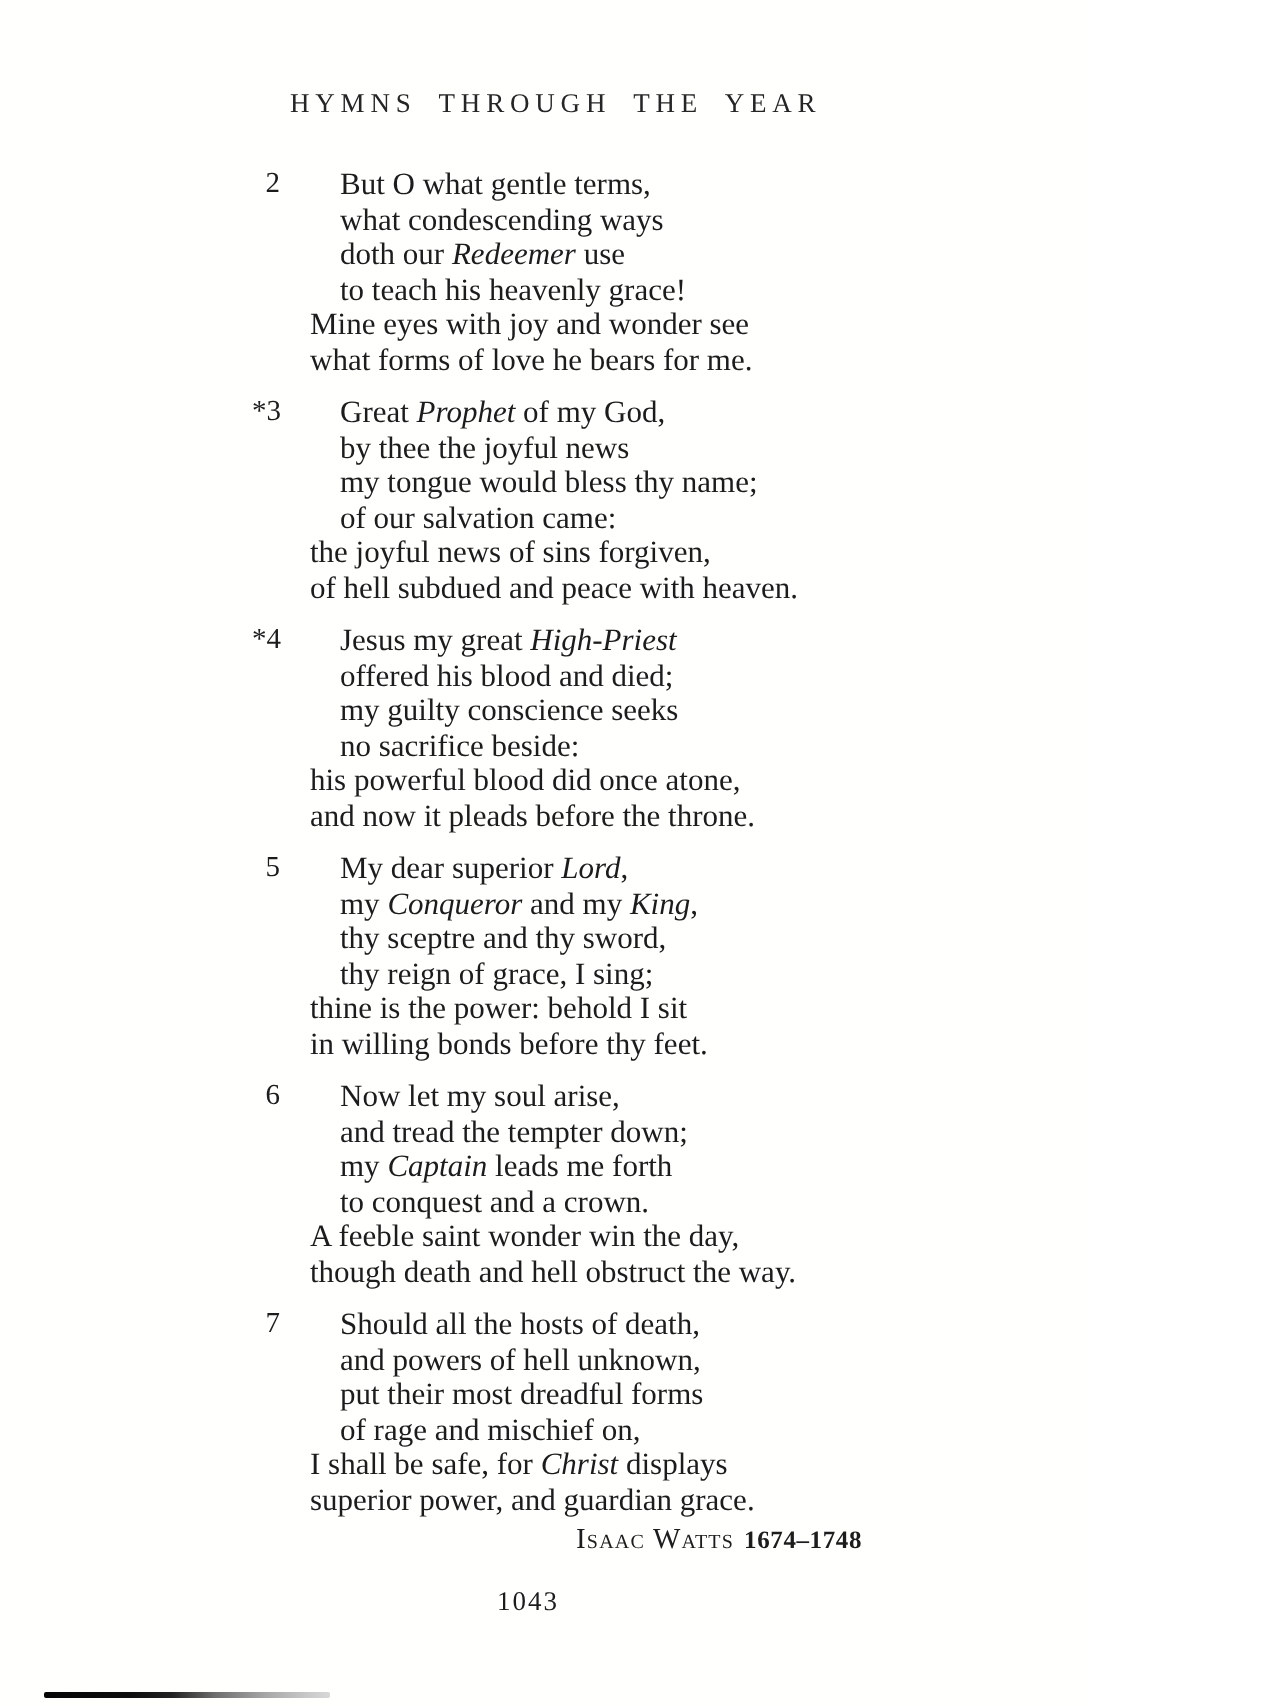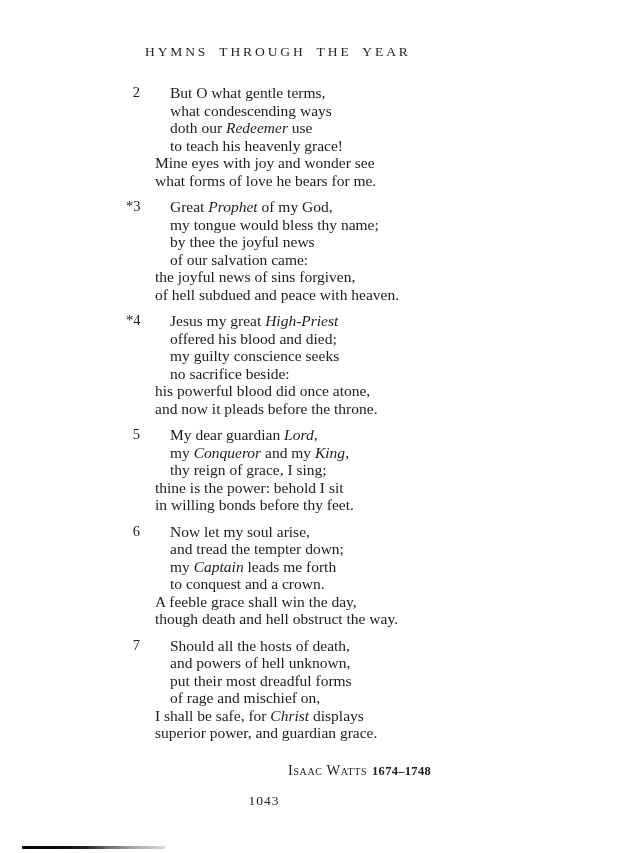--- a/index.html
+++ b/index.html
@@ -105,56 +105,57 @@
           <div class="verse-line indent"><span>doth our </span><i>Redeemer</i><span> use</span></div>
           <div class="verse-line indent"><span>to teach his heavenly grace!</span></div>
           <div class="verse-line"><span>Mine eyes with joy and wonder see</span></div>
           <div class="verse-line"><span>what forms of love he bears for me.</span></div>
         </div>
       </div>
       <div class="stanza">
         <div class="stanza-num">*3</div>
         <div class="stanza-lines">
           <div class="verse-line indent"><span>Great </span><i>Prophet</i><span> of my God,</span></div>
+          <div class="verse-line indent"><span>by thee the joyful news</span></div>
           <div class="verse-line indent"><span>my tongue would bless thy name;</span></div>
-          <div class="verse-line indent"><span>by thee the joyful news</span></div>
           <div class="verse-line indent"><span>of our salvation came:</span></div>
           <div class="verse-line"><span>the joyful news of sins forgiven,</span></div>
           <div class="verse-line"><span>of hell subdued and peace with heaven.</span></div>
         </div>
       </div>
       <div class="stanza">
         <div class="stanza-num">*4</div>
         <div class="stanza-lines">
           <div class="verse-line indent"><span>Jesus my great </span><i>High-Priest</i></div>
           <div class="verse-line indent"><span>offered his blood and died;</span></div>
           <div class="verse-line indent"><span>my guilty conscience seeks</span></div>
           <div class="verse-line indent"><span>no sacrifice beside:</span></div>
           <div class="verse-line"><span>his powerful blood did once atone,</span></div>
           <div class="verse-line"><span>and now it pleads before the throne.</span></div>
         </div>
       </div>
       <div class="stanza">
         <div class="stanza-num">5</div>
         <div class="stanza-lines">
-          <div class="verse-line indent"><span>My dear guardian </span><i>Lord</i><span>,</span></div>
+          <div class="verse-line indent"><span>My dear superior </span><i>Lord</i><span>,</span></div>
           <div class="verse-line indent"><span>my </span><i>Conqueror</i><span> and my </span><i>King</i><span>,</span></div>
+          <div class="verse-line indent"><span>thy sceptre and thy sword,</span></div>
           <div class="verse-line indent"><span>thy reign of grace, I sing;</span></div>
           <div class="verse-line"><span>thine is the power: behold I sit</span></div>
           <div class="verse-line"><span>in willing bonds before thy feet.</span></div>
         </div>
       </div>
       <div class="stanza">
         <div class="stanza-num">6</div>
         <div class="stanza-lines">
           <div class="verse-line indent"><span>Now let my soul arise,</span></div>
           <div class="verse-line indent"><span>and tread the tempter down;</span></div>
           <div class="verse-line indent"><span>my </span><i>Captain</i><span> leads me forth</span></div>
           <div class="verse-line indent"><span>to conquest and a crown.</span></div>
-          <div class="verse-line"><span>A feeble grace shall win the day,</span></div>
+          <div class="verse-line"><span>A feeble saint wonder win the day,</span></div>
           <div class="verse-line"><span>though death and hell obstruct the way.</span></div>
         </div>
       </div>
       <div class="stanza">
         <div class="stanza-num">7</div>
         <div class="stanza-lines">
           <div class="verse-line indent"><span>Should all the hosts of death,</span></div>
           <div class="verse-line indent"><span>and powers of hell unknown,</span></div>
           <div class="verse-line indent"><span>put their most dreadful forms</span></div>
           <div class="verse-line indent"><span>of rage and mischief on,</span></div>

